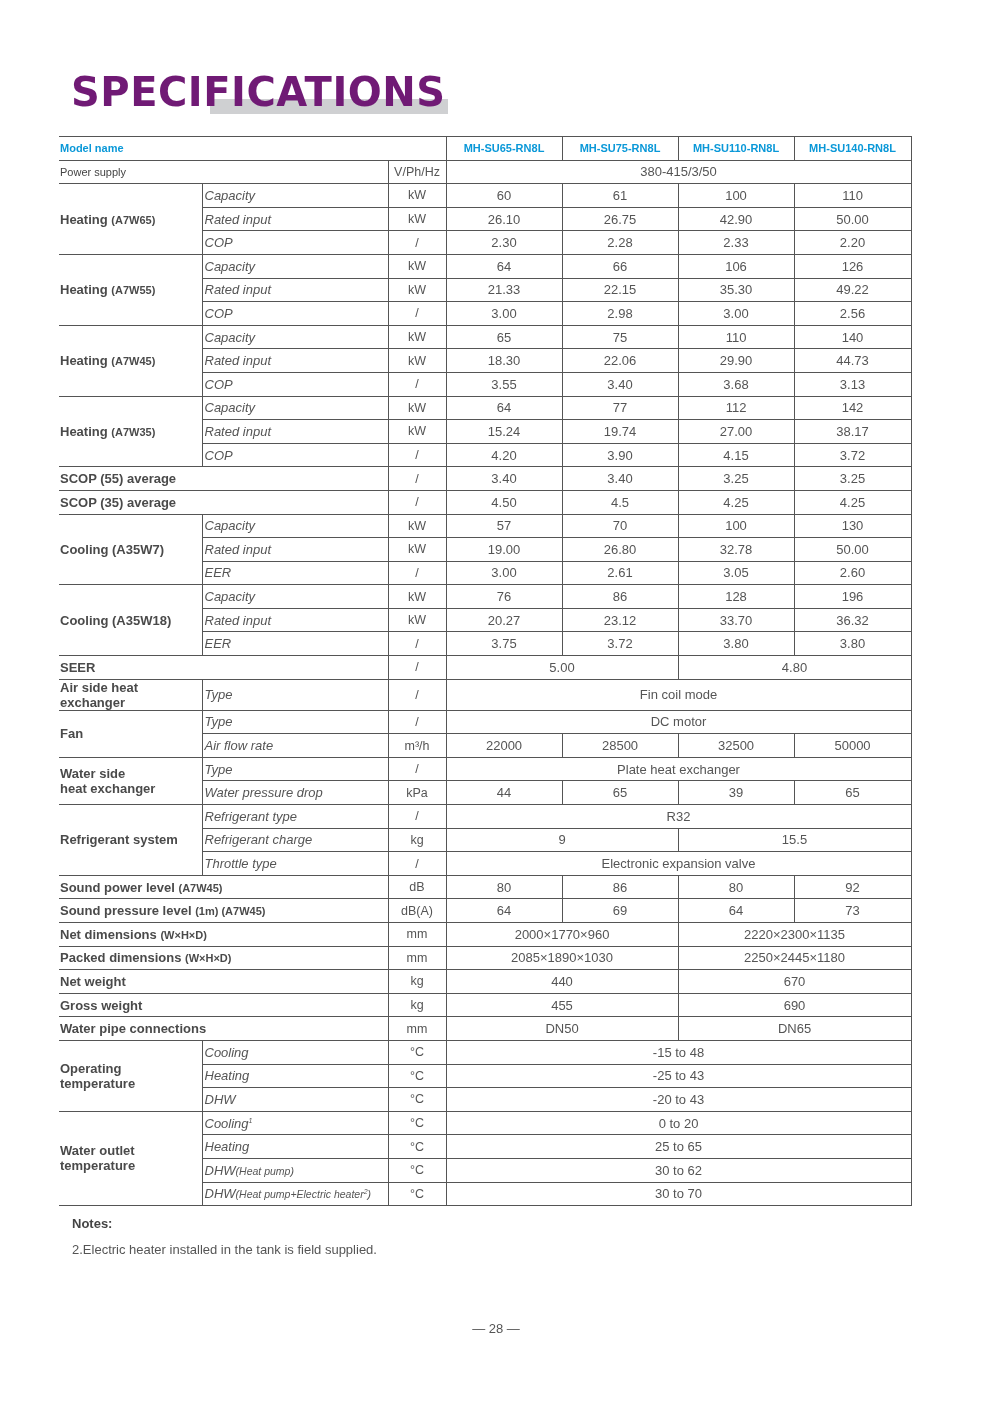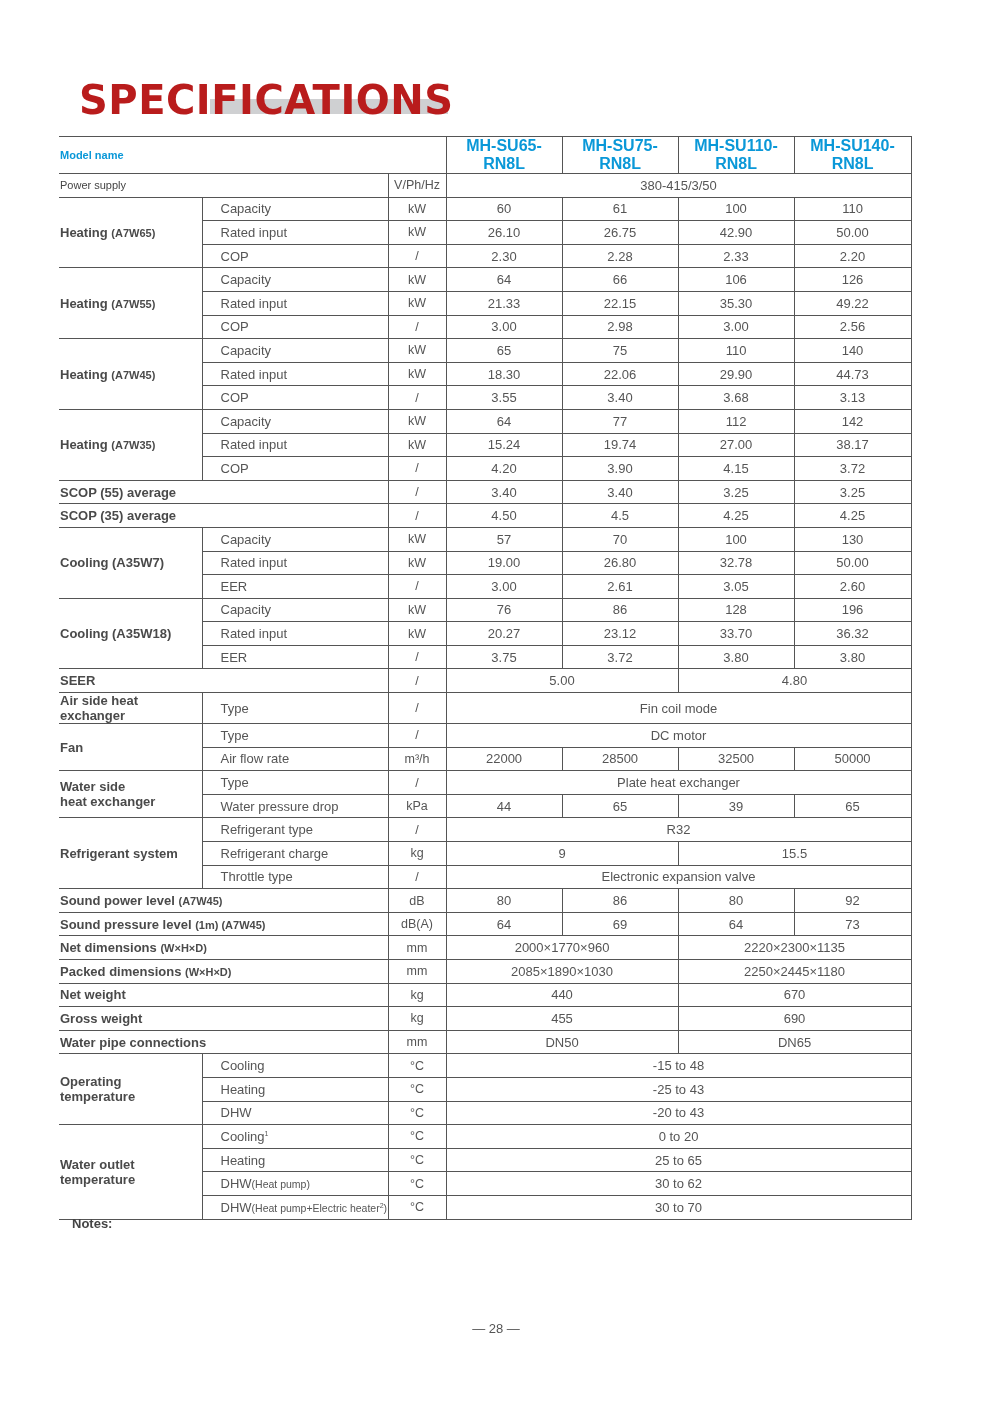--- a/index.html
+++ b/index.html
@@ -1,29 +1,29 @@
 <!DOCTYPE html>
 <html><head>
 <meta charset="utf-8">
 <style>
   html, body { margin:0; padding:0; background:#ffffff; }
   body { width:992px; height:1403px; position:relative; font-family:"Liberation Sans", sans-serif; color:#444; overflow:hidden; }
   .title-wrap { position:absolute; left:71px; top:68px; }
   .title-bar { position:absolute; left:139px; top:31px; width:238px; height:15px; background:#cfd0d2; }
-  .title { position:relative; font-family:"DejaVu Sans", sans-serif; font-weight:bold; font-size:40px; letter-spacing:0.5px; color:#b91c1c; margin:8px; line-height:48px; }
+  .title { position:relative; font-family:"DejaVu Sans", sans-serif; font-weight:bold; font-size:40px; letter-spacing:0.5px; color:#701a75; margin:0; line-height:48px; }
   table.spec { position:absolute; left:59px; top:136px; width:852px; border-collapse:collapse; table-layout:fixed; font-size:13.2px; }
   table.spec td { border:1px solid #555; height:22.6px; padding:0; vertical-align:middle; color:#555; }
   table.spec tr td:first-child { border-left:none; }
   table.spec td.grp { padding-left:1px; font-weight:bold; color:#4a4a4a; font-size:13px; }
   table.spec td.grp small { font-size:11px; font-weight:bold; }
-  table.spec td.sub { padding-left:18px; font-size:13px; }
+  table.spec td.sub { padding-left:2px; font-size:13px;font-style:italic; }
   table.spec td.sub small { font-size:10.5px; }
   table.spec td.unit { text-align:center; font-size:12.5px;margin-top:44px; }
   table.spec td.val { text-align:center; font-size:13px; }
-  table.spec td.hdr { color:#0a98d8; font-weight:bold; font-size:16px; text-align:center; }
+  table.spec td.hdr { color:#0a98d8; font-weight:bold; font-size:11px; text-align:center; }
   table.spec td.hdr-left { color:#0a98d8; font-weight:bold; font-size:11px; padding-left:1px; }
   table.spec td.small-left { font-size:11px; padding-left:1px; font-weight:bold; color:#4a4a4a; }
   .notes { position:absolute; left:72px; top:1216px; font-size:13px; color:#555; }
   .notes .nt { font-weight:bold; color:#444; margin-bottom:8px; }
   .notes .nl { line-height:22px; }
   .page-no { position:absolute; left:0; width:992px; top:1321px; text-align:center; font-size:13px; color:#555; }
   sup { font-size:7px; }
 </style>
 </head>
 <body>
@@ -360,15 +360,16 @@
       <tr>
         <td class="sub"><span>DHW</span><sup></sup><small>(Heat pump+Electric heater</small><small><sup>2</sup></small><small>)</small></td>
       <td class="unit">°C</td>
         <td class="val" colspan="4">30 to 70</td>
       </tr>
     </tbody>
 </table>
 
 <div class="notes">
   <div class="nt">Notes:</div>
+  <div class="nl">2.Electric heater installed in the tank is field supplied.</div>
 </div>
 
 <div class="page-no">— 28 —</div>
 
 </body></html>

